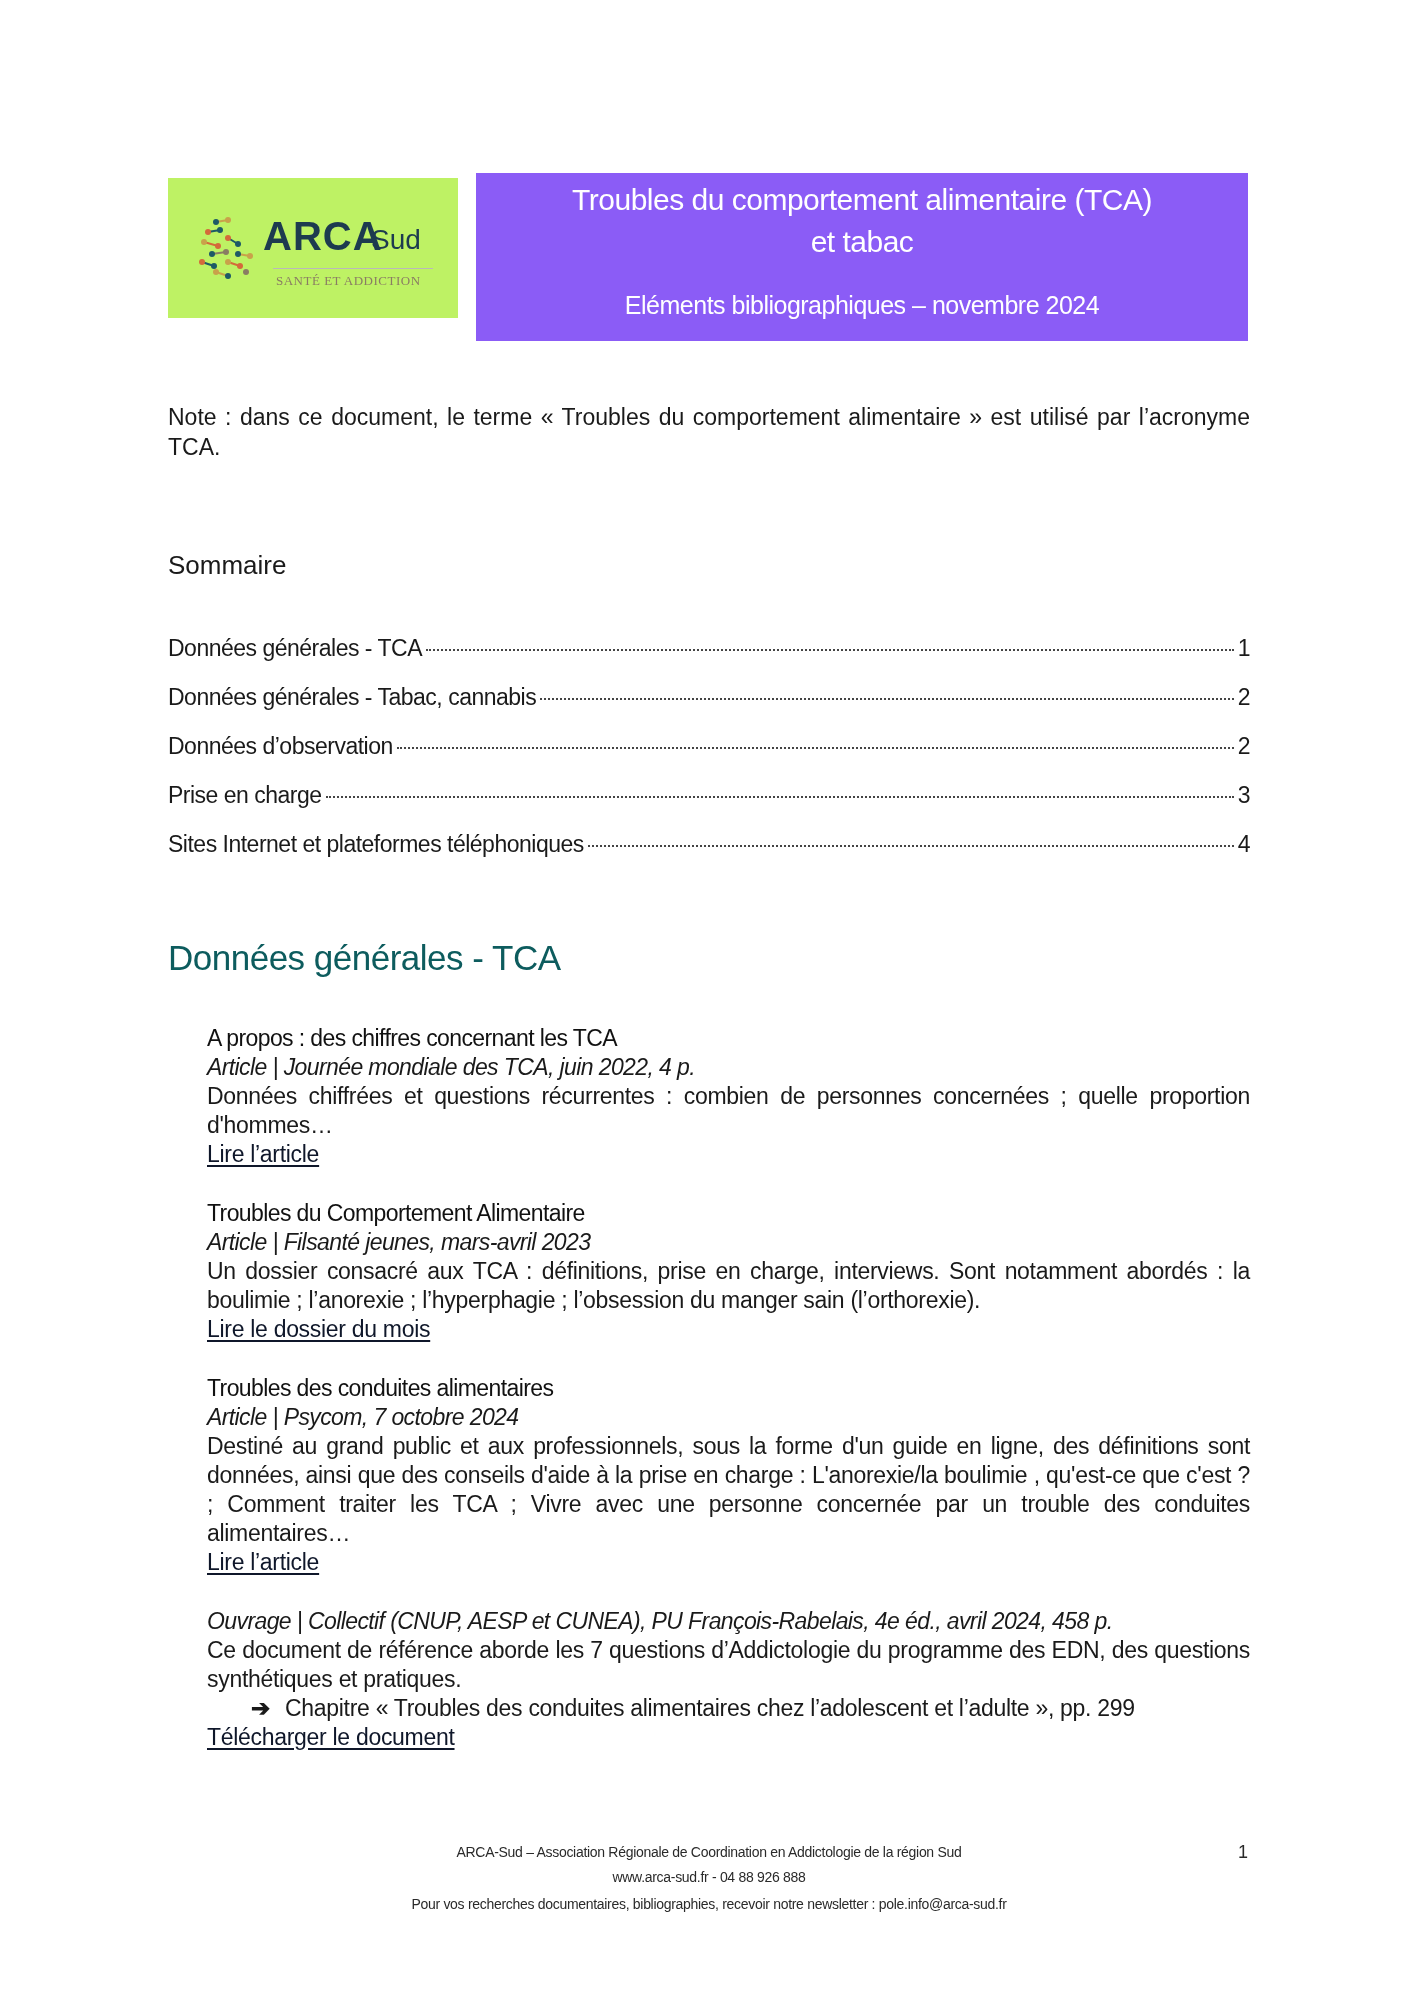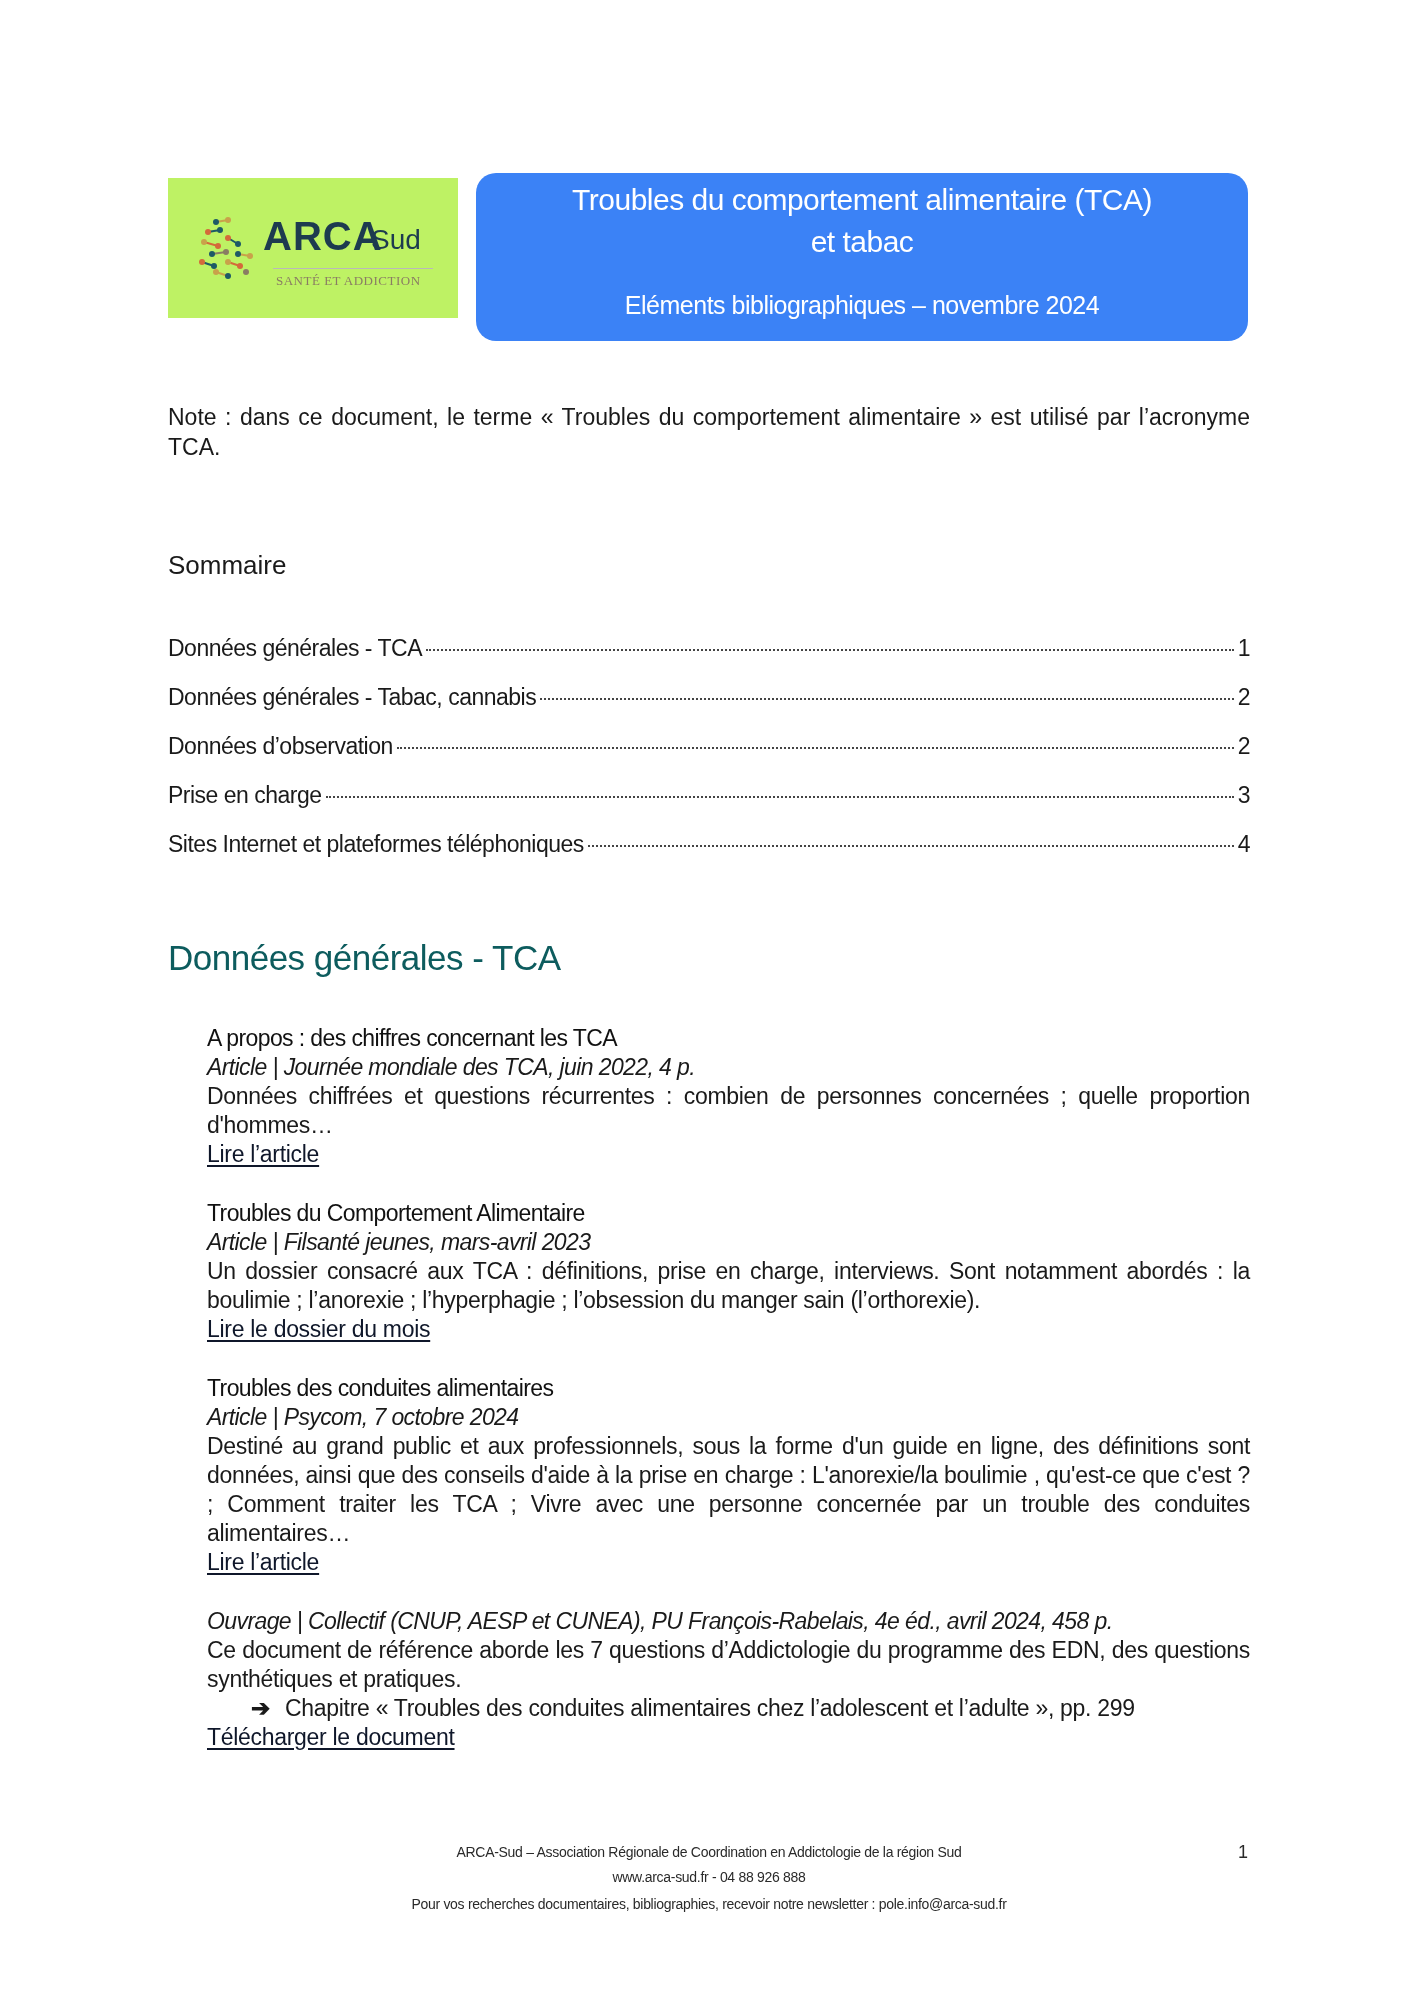--- a/index.html
+++ b/index.html
@@ -65,24 +65,23 @@
       font-size: 13px;
       color: #8a7d63;
       letter-spacing: 0.5px;
       white-space: nowrap;
     }
 
     .title-box {
       position: absolute;
       left: 476px; top: 173px;
       width: 772px; height: 168px;
-      background: #3b82f6;
+      background: #8b5cf6;
       color: #ffffff;
       text-align: center;
-      border-radius: 20px;
     }
     .title-line1 {
       position: absolute; left: 0; right: 0; top: 10px;
       font-size: 30px;
       letter-spacing: -0.5px;
     }
     .title-line2 {
       position: absolute; left: 0; right: 0; top: 52px;
       font-size: 30px;
       letter-spacing: -0.5px;

